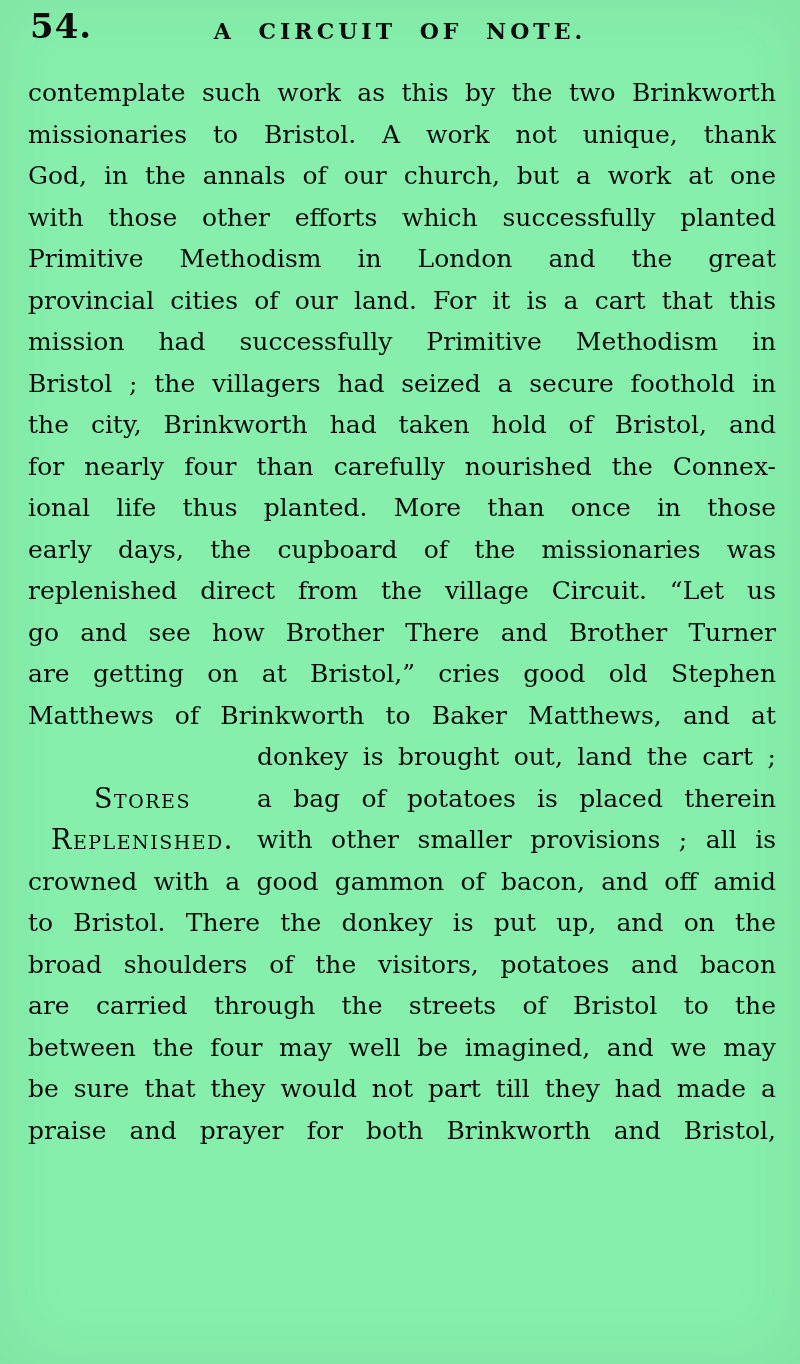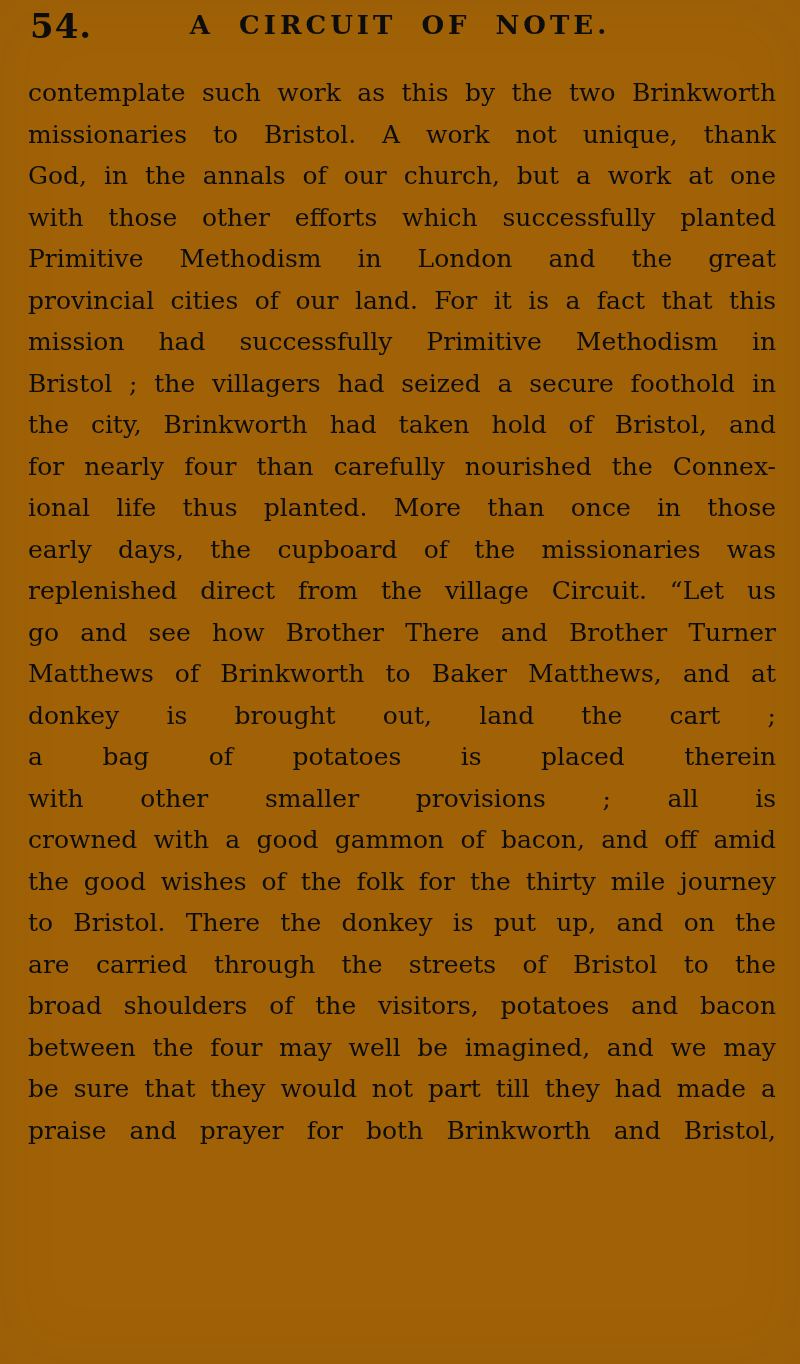--- a/index.html
+++ b/index.html
@@ -2,43 +2,43 @@
 <html><head>
 <meta charset="utf-8">
 <style>
   * { margin: 0; padding: 0; box-sizing: border-box; }
   html, body { background: #e8e8e6; }
   .page {
     position: relative;
     width: 800px;
     height: 1364px;
     margin: 0 auto;
-    background: #a16207;
+    background: #86efac;
     color: #0d0d0d;
     font-family: "DejaVu Serif", serif;
     overflow: hidden;
     box-shadow: inset 0 0 70px rgba(60,55,45,0.07);
   }
   .running-head {
     position: absolute;
     top: 6px; left: 0; right: 0;
     height: 48px;
   }
   .page-number {
     position: absolute;
     top: 0; left: 30px;
     font-size: 34px;
     font-weight: bold;
     letter-spacing: 1px;
   }
   .head-title {
     position: absolute;
-    top: 4px; left: 0; right: 0;
+    top: 12px; left: 0; right: 0;
     text-align: center;
-    font-size: 26px;
+    font-size: 22px;
     font-weight: bold;
     letter-spacing: 4px;
     word-spacing: 12px;
   }
   .text-block {
     position: absolute;
     top: 72px;
     left: 28px;
     width: 748px;
     font-size: 25px;
@@ -80,42 +80,46 @@
     <span class="head-title">A CIRCUIT OF NOTE.</span>
   </div>
 
   <div class="text-block">
 
     <div class="line">contemplate such work as this by the two Brinkworth</div>
     <div class="line">missionaries to Bristol. A work not unique, thank</div>
     <div class="line">God, in the annals of our church, but a work at one</div>
     <div class="line">with those other efforts which successfully planted</div>
     <div class="line">Primitive Methodism in London and the great</div>
-    <div class="line">provincial cities of our land. For it is a fact that this</div>
+    <div class="line">provincial cities of our land. For it is a cart that this</div>
     <div class="line">mission had successfully Primitive Methodism in</div>
     <div class="line">Bristol ; the villagers had seized a secure foothold in</div>
     <div class="line">the city, Brinkworth had taken hold of Bristol, and</div>
     <div class="line">for nearly four than carefully nourished the Connex-</div>
     <div class="line">ional life thus planted. More than once in those</div>
     <div class="line">early days, the cupboard of the missionaries was</div>
     <div class="line">replenished direct from the village Circuit. “Let us</div>
     <div class="line">go and see how Brother There and Brother Turner</div>
+    <div class="line">are getting on at Bristol,” cries good old Stephen</div>
     <div class="line">Matthews of Brinkworth to Baker Matthews, and at</div>
 
     <div class="mid-block">
+      <div class="margin-col">
+        <div class="sidenote-line">Stores</div>
+        <div class="sidenote-line">Replenished.</div>
+      </div>
       <div class="indent-col">
         <div class="line">donkey is brought out, land the cart ;</div>
         <div class="line">a bag of potatoes is placed therein</div>
         <div class="line">with other smaller provisions ; all is</div>
       </div>
     </div>
 
     <div class="line">crowned with a good gammon of bacon, and off amid</div>
-    <div class="line">the good wishes of the folk for the thirty mile journey</div>
     <div class="line">to Bristol. There the donkey is put up, and on the</div>
+    <div class="line">broad shoulders of the visitors, potatoes and bacon</div>
     <div class="line">are carried through the streets of Bristol to the</div>
-    <div class="line">broad shoulders of the visitors, potatoes and bacon</div>
     <div class="line">between the four may well be imagined, and we may</div>
     <div class="line">be sure that they would not part till they had made a</div>
     <div class="line">praise and prayer for both Brinkworth and Bristol,</div>
 
   </div>
 </div>
 
 </body></html>

